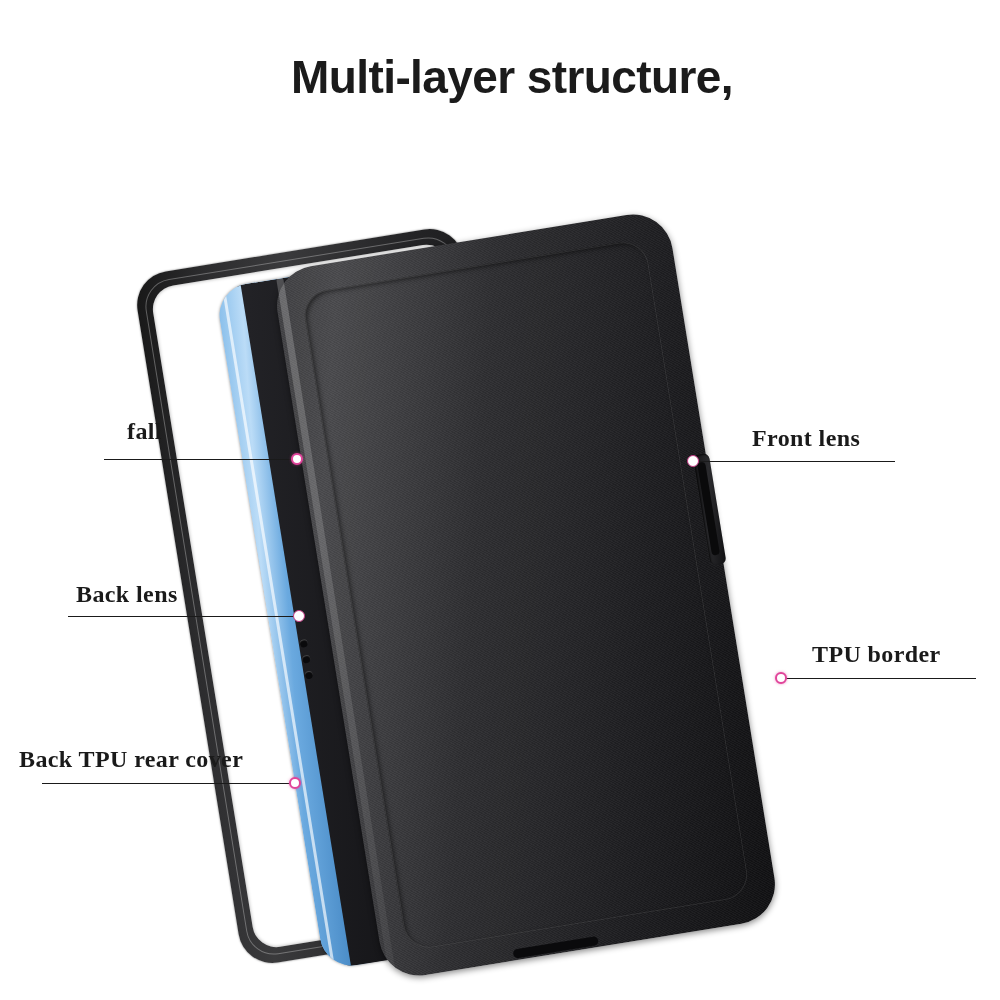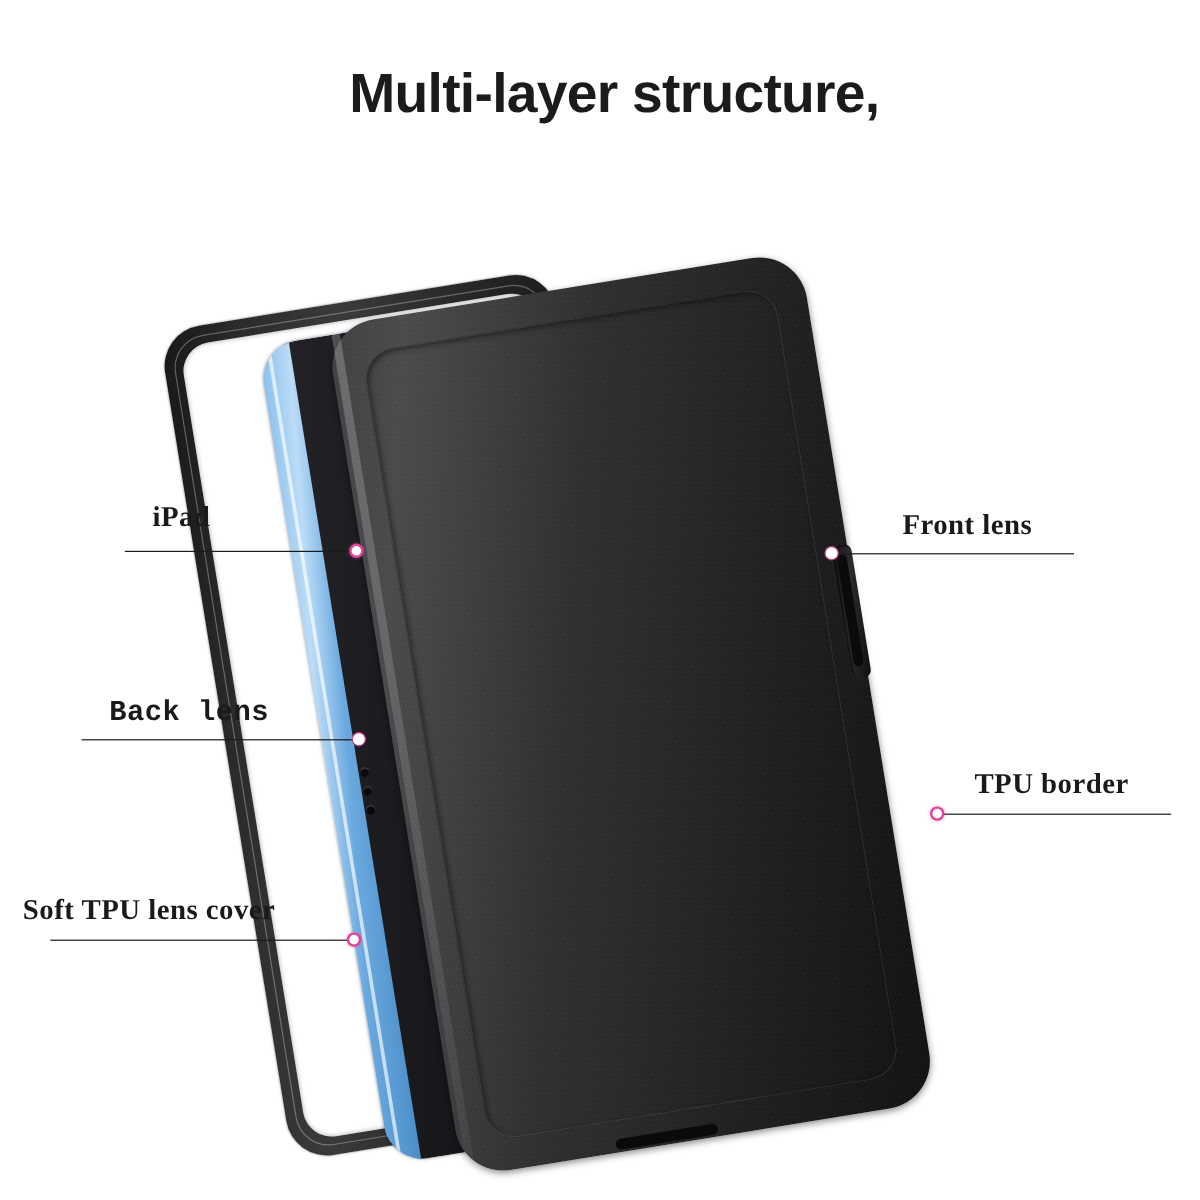--- a/index.html
+++ b/index.html
@@ -321,33 +321,33 @@
     <div class="tpu-hl"></div>
     <div class="tpu-button">
       <div class="tpu-button-in"></div>
     </div>
     <div class="tpu-port"></div>
   </div>
 
 </div>
 
 <div class="callout">
-  <div class="lbl" style="left:127px; top:418px;">iPad</div>
+  <div class="lbl" style="left:127px; top:418px;">fall</div>
   <div class="rule" style="left:104px; top:459px; width:193px;"></div>
   <div class="dot filled" style="left:291px; top:453px;"></div>
 </div>
 
 <div class="callout">
-  <div class="lbl" style="left:91px; top:581px;font-family:Liberation Mono, monospace;">Back lens</div>
+  <div class="lbl" style="left:76px; top:581px;">Back lens</div>
   <div class="rule" style="left:68px; top:616px; width:230px;"></div>
   <div class="dot hollow" style="left:293px; top:610px;"></div>
 </div>
 
 <div class="callout">
-  <div class="lbl" style="left:19px; top:746px;">Soft TPU lens cover</div>
+  <div class="lbl" style="left:19px; top:746px;">Back TPU rear cover</div>
   <div class="rule" style="left:42px; top:783px; width:253px;"></div>
   <div class="dot filled" style="left:289px; top:777px;"></div>
 </div>
 
 <div class="callout">
   <div class="lbl" style="left:752px; top:425px;font-family:Liberation Serif, serif;">Front lens</div>
   <div class="rule" style="left:696px; top:461px; width:199px;"></div>
   <div class="dot hollow" style="left:687px; top:455px;"></div>
 </div>
 

